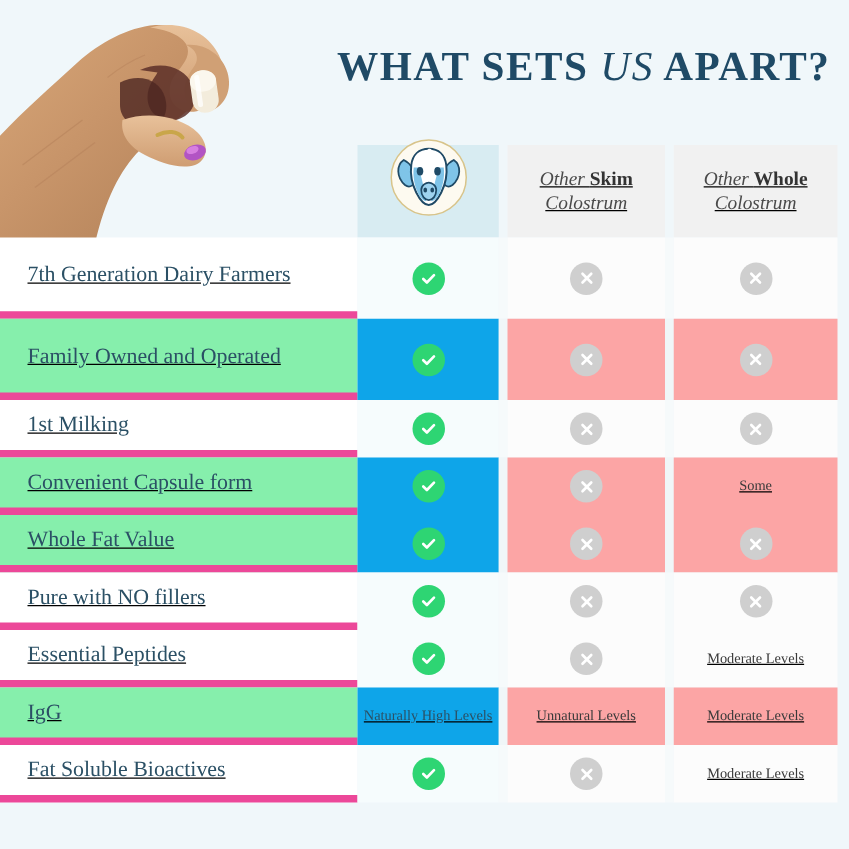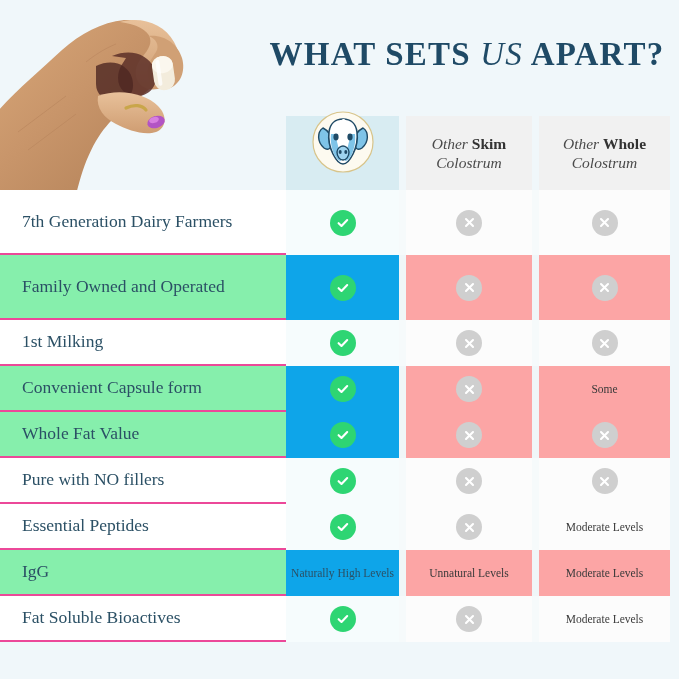--- a/index.html
+++ b/index.html
@@ -49,20 +49,21 @@
     font-style: italic;
     font-weight: normal;
   }
 
   
   .table {
     position: absolute;
     left: 0px;
     top: 116px;
     width: 679px;
+    text-decoration: underline;
   }
 
   .trow {
     display: flex;
     width: 679px;
     align-items: stretch;
   }
 
   
   .hrow { height: 74px; }
@@ -106,21 +107,21 @@
   
   .trow.odd  .cell-label { background: #ffffff; }
   .trow.even .cell-label { background: #86efac; }
   .trow.odd  .cell-us    { background: #f6fcfd; }
   .trow.even .cell-us    { background: #0ea5e9; }
   .trow.odd  .cell-other { background: #fcfcfc; }
   .trow.even .cell-other { background: #fca5a5; }
   .trow.odd  .cell-gap   { background: #f6fafb; }
   .trow.even .cell-gap   { background: #f0f6f8; }
 
-  .trow .cell-label { border-bottom: 2px solid #ec4899; }
+  .trow .cell-label { border-bottom: 6px solid #ec4899; }
 
   
   .hrow .cell-label { background: transparent; border-bottom: none; }
   .hrow .cell-us    { background: #d8ecf2; }
   .hrow .cell-other { background: #f1f1f1; }
   .hrow .cell-gap   { background: transparent; }
 
   .hdr-text {
     font-size: 15.5px;
     color: #4a4a4a;

